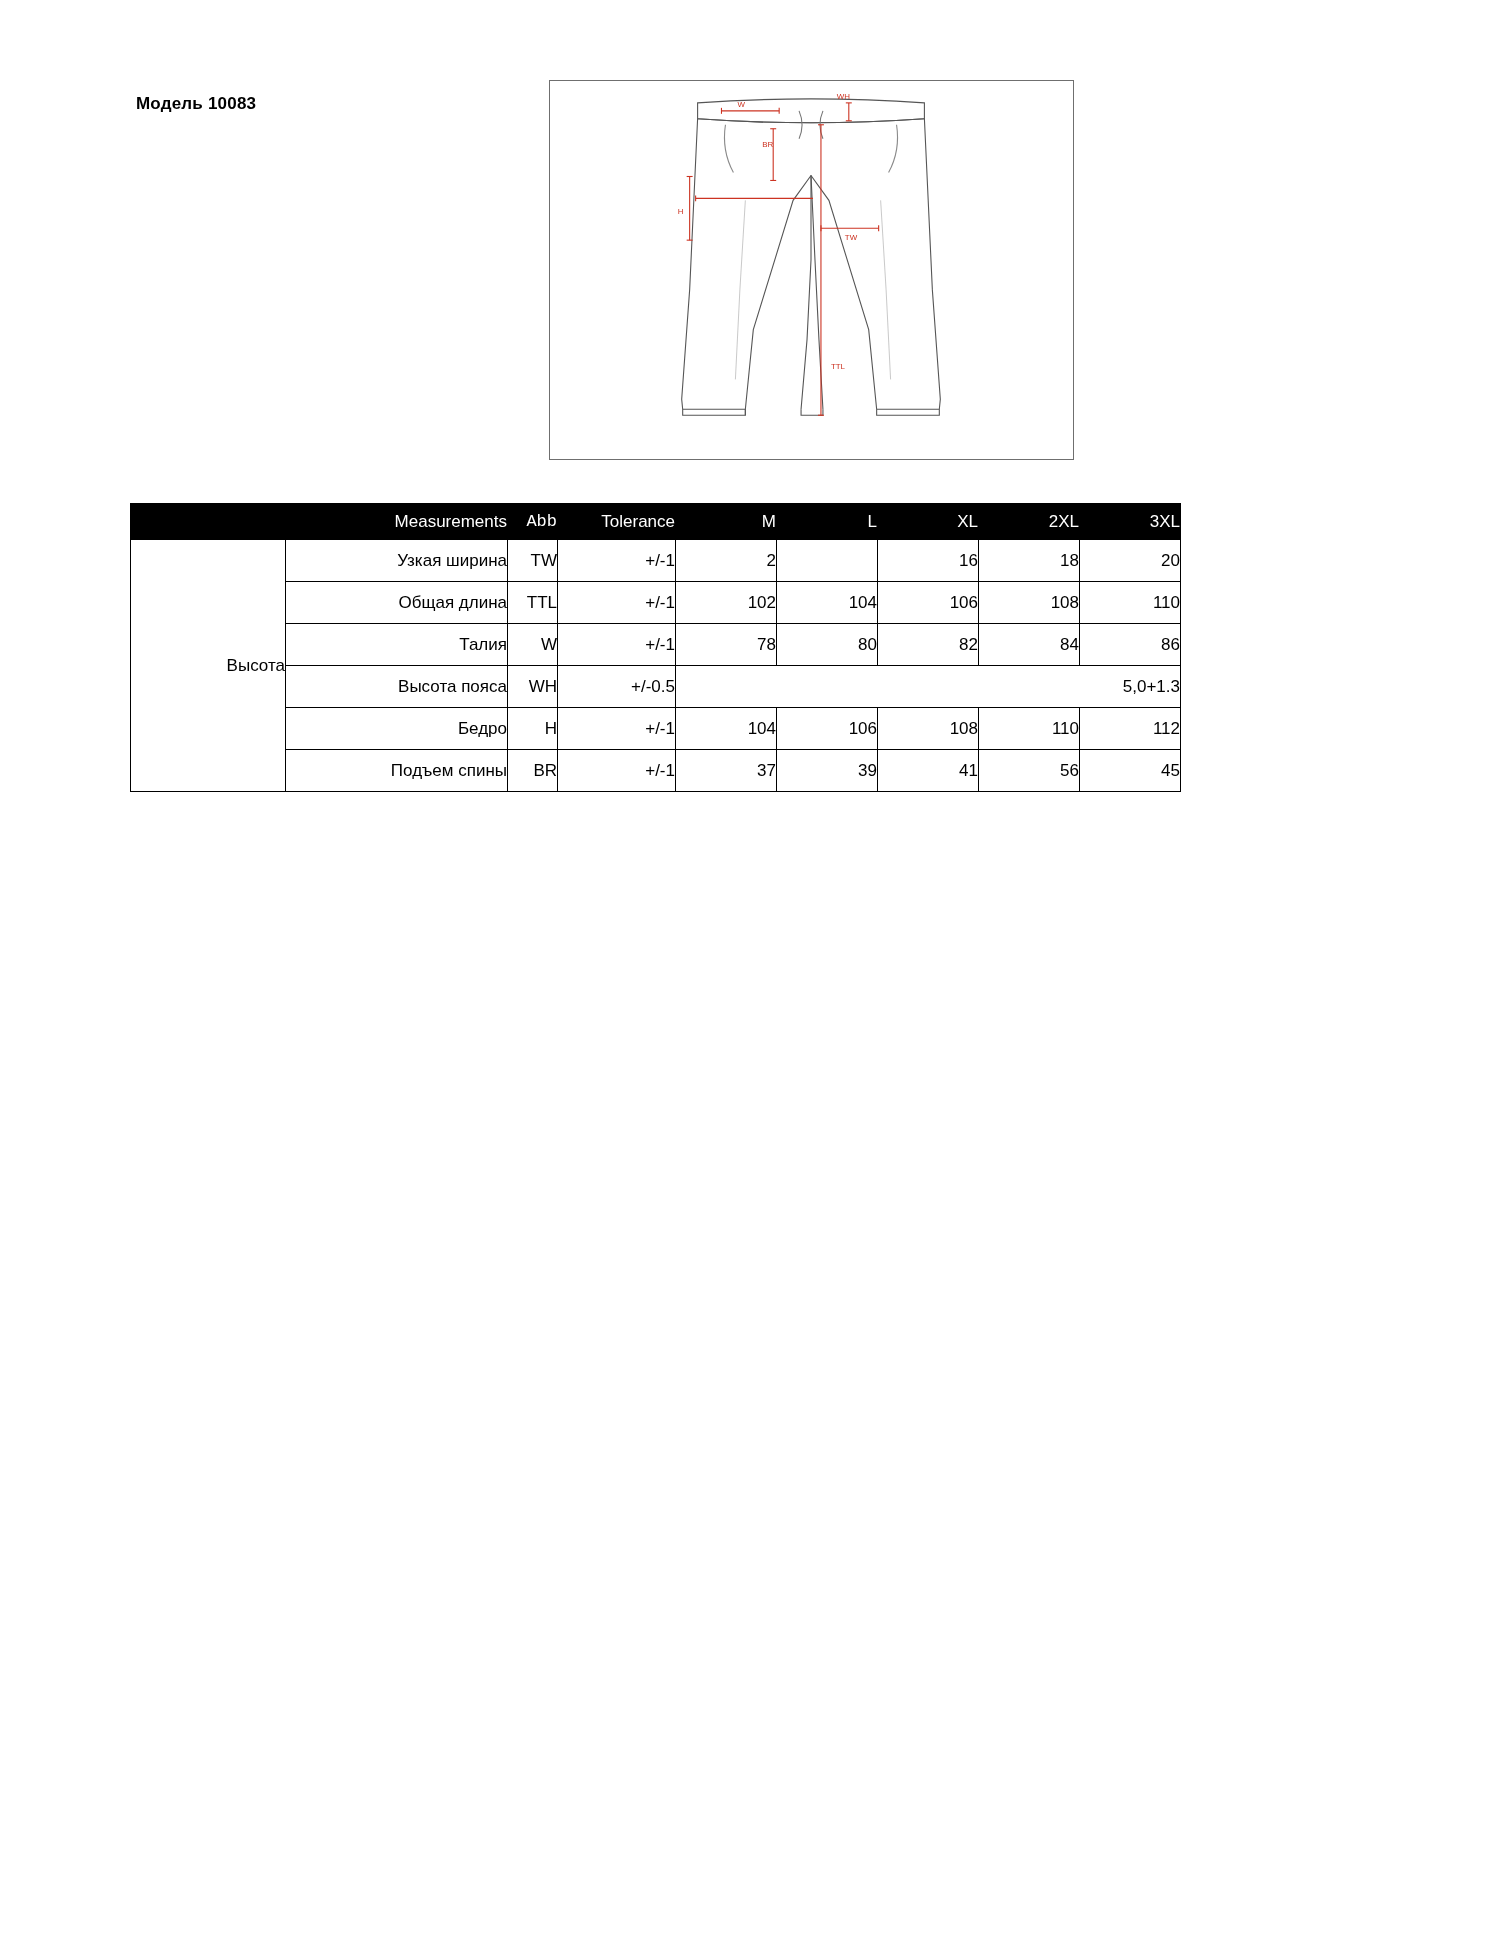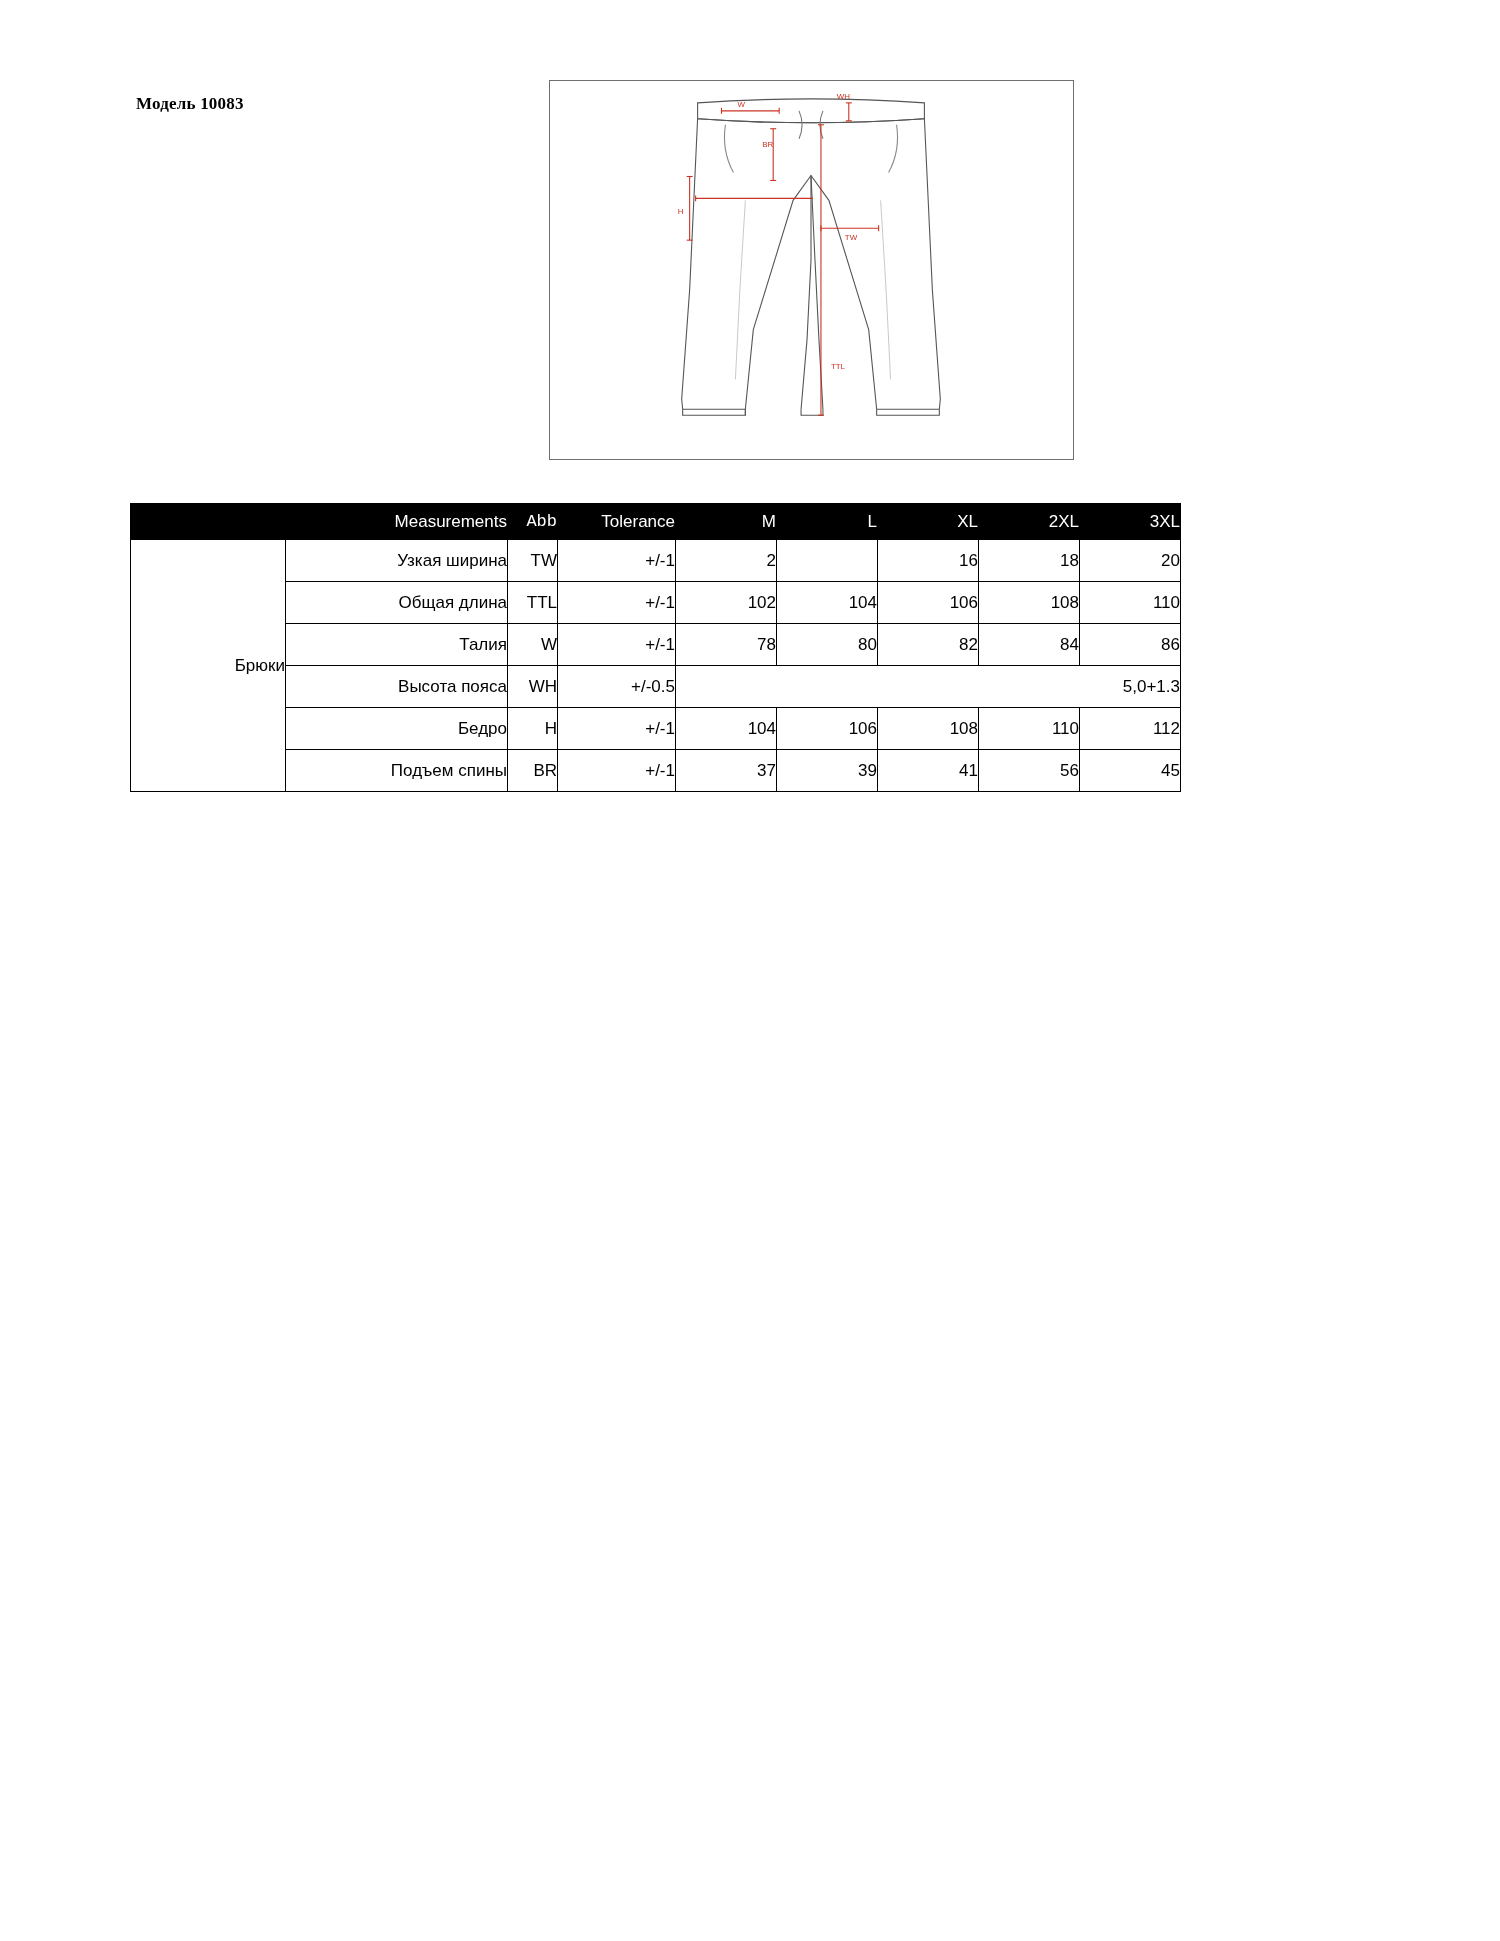--- a/index.html
+++ b/index.html
@@ -23,21 +23,20 @@
 
   
   .model-label {
     position: absolute;
     left: 136px;
     top: 94px;
     font-size: 17px;
     font-weight: bold;
     letter-spacing: 0.2px;
     white-space: nowrap;
-    font-family: Liberation Serif, serif;
   }
 
   .brand-block {
     position: absolute;
     left: 180px;
     top: 210px;
     width: 300px;
     text-align: center;
   }
   .brand-name {
@@ -201,21 +200,21 @@
         <th class="col-tol">Tolerance</th>
         <th class="col-size">M</th>
         <th class="col-size">L</th>
         <th class="col-size">XL</th>
         <th class="col-size">2XL</th>
         <th class="col-size">3XL</th>
       </tr>
     </thead>
     <tbody>
       <tr>
-        <td class="cat-cell" rowspan="6">Брюки</td>
+        <td class="cat-cell" rowspan="6">Высота</td>
         <td class="cell-name">Узкая ширина</td>
         <td>TW</td>
         <td>+/-1</td>
         <td>2</td>
         <td></td>
         <td>16</td>
         <td>18</td>
         <td>20</td>
       </tr>
       <tr>

